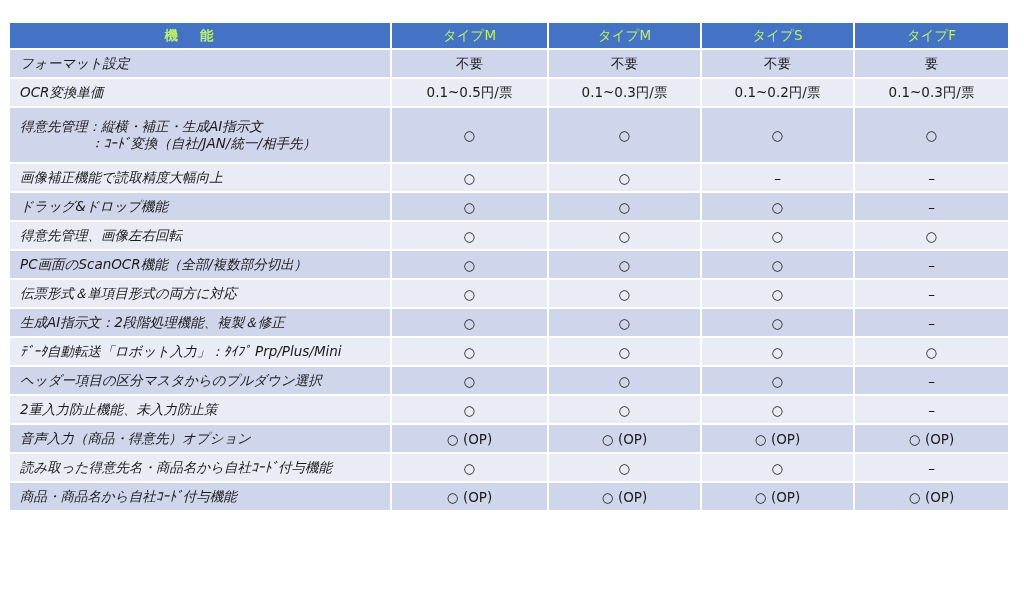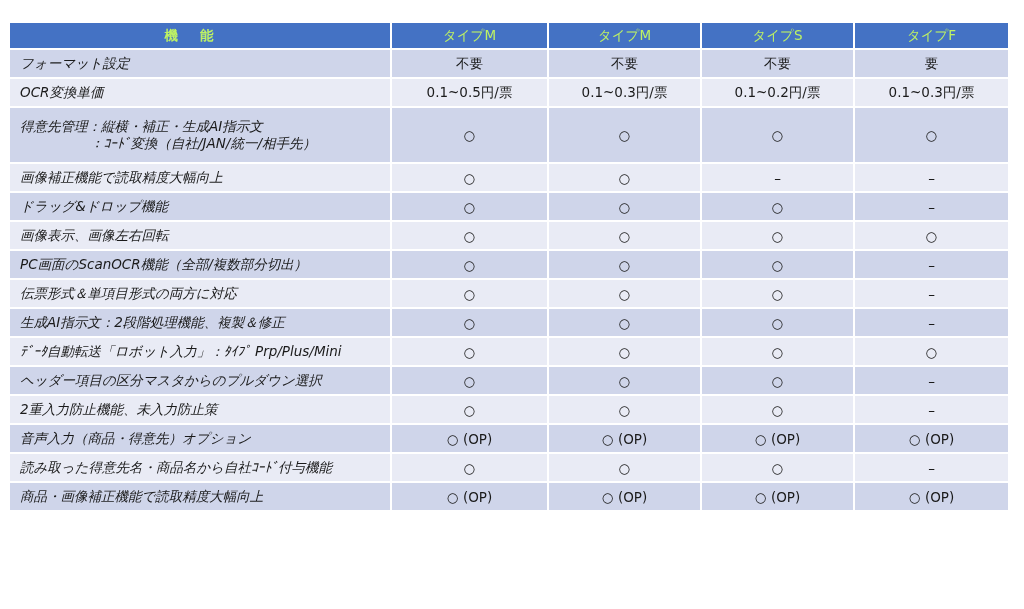--- a/index.html
+++ b/index.html
@@ -78,21 +78,21 @@
       <td class="val">–</td>
     </tr>
     <tr>
       <td class="feature">ドラッグ&amp;ドロップ機能</td>
       <td class="val">○</td>
       <td class="val">○</td>
       <td class="val">○</td>
       <td class="val">–</td>
     </tr>
     <tr>
-      <td class="feature">画像表示、画像左右回転</td>
+      <td class="feature">得意先管理、画像左右回転</td>
       <td class="val">○</td>
       <td class="val">○</td>
       <td class="val">○</td>
       <td class="val">○</td>
     </tr>
     <tr>
       <td class="feature">PC画面のScanOCR機能（全部/複数部分切出）</td>
       <td class="val">○</td>
       <td class="val">○</td>
       <td class="val">○</td>
@@ -141,20 +141,20 @@
       <td class="val">○ (OP)</td>
     </tr>
     <tr>
       <td class="feature">読み取った得意先名・商品名から自社ｺｰﾄﾞ付与機能</td>
       <td class="val">○</td>
       <td class="val">○</td>
       <td class="val">○</td>
       <td class="val">–</td>
     </tr>
     <tr>
-      <td class="feature">商品・画像補正機能で読取精度大幅向上</td>
+      <td class="feature">商品・商品名から自社ｺｰﾄﾞ付与機能</td>
       <td class="val">○ (OP)</td>
       <td class="val">○ (OP)</td>
       <td class="val">○ (OP)</td>
       <td class="val">○ (OP)</td>
     </tr>
   </tbody>
 </table>
 
 </body></html>

